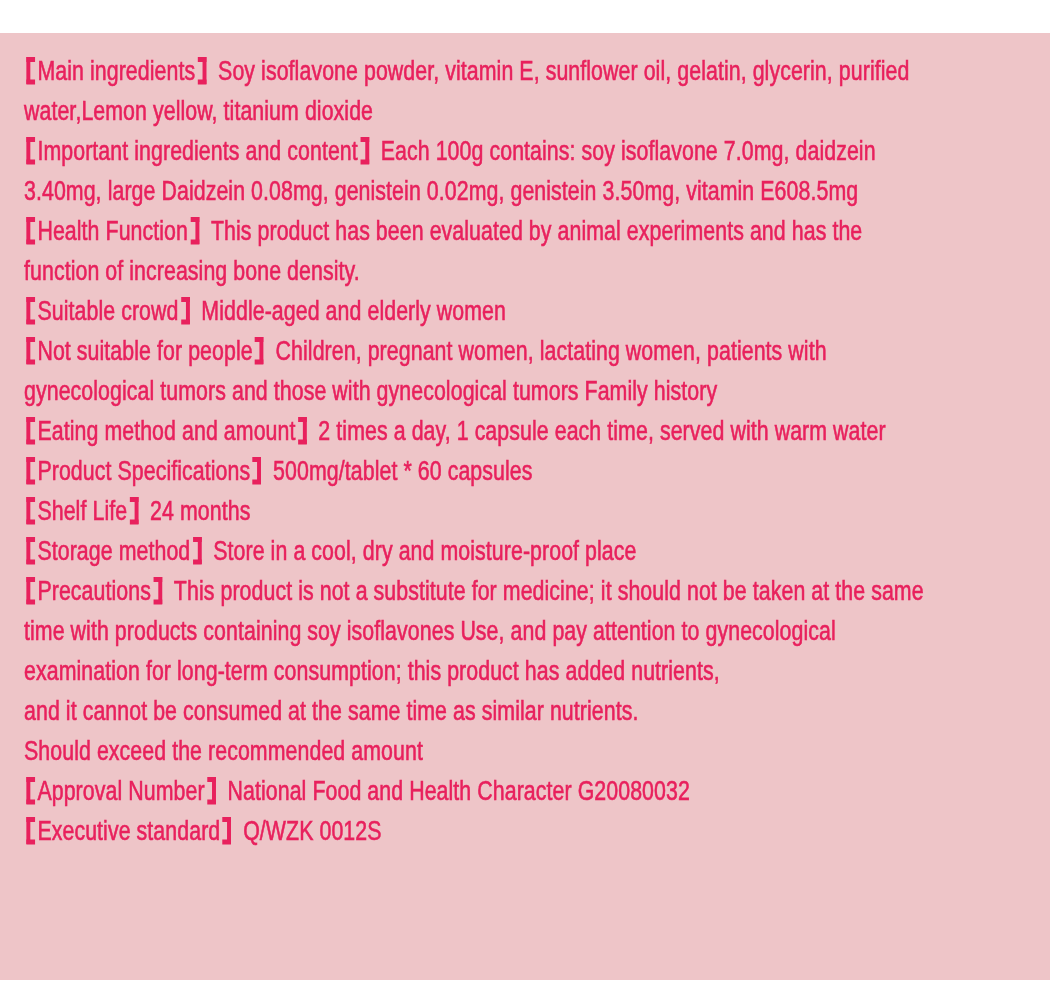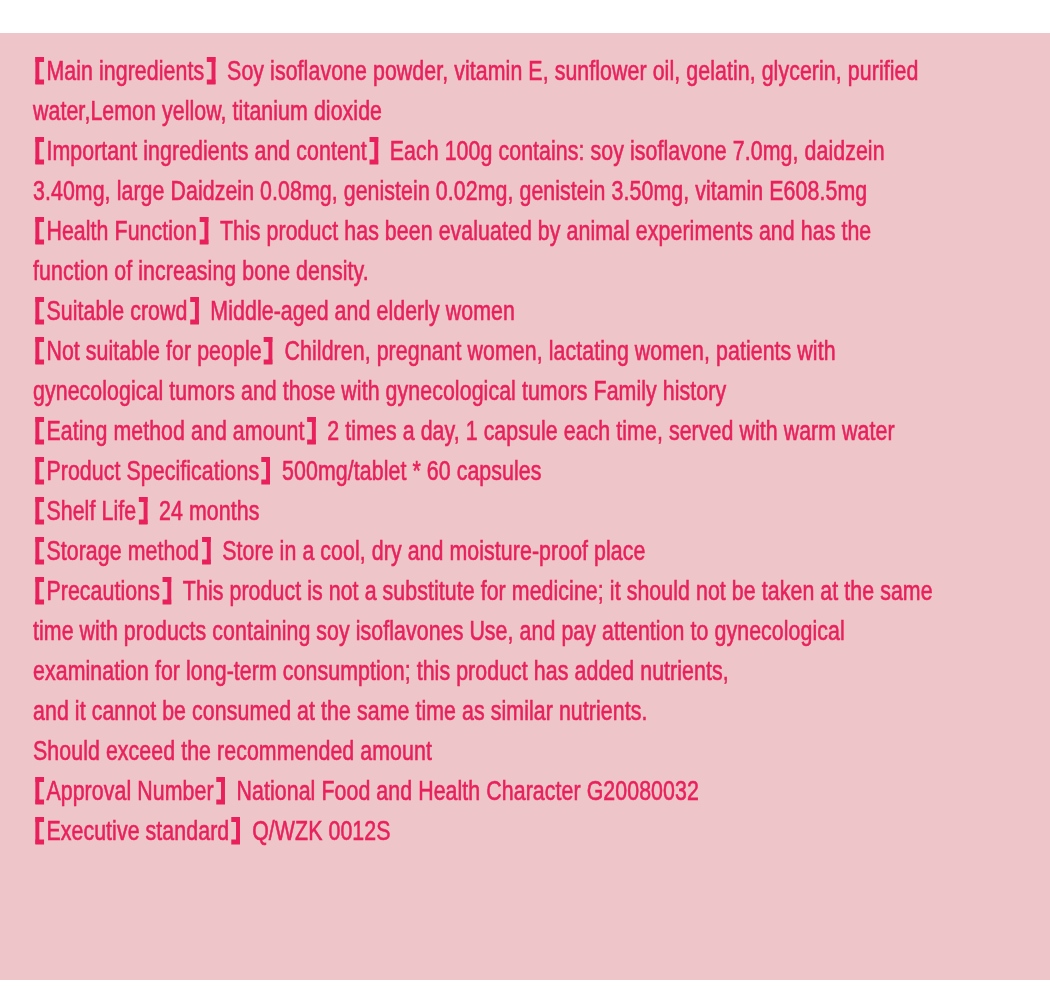--- a/index.html
+++ b/index.html
@@ -8,21 +8,21 @@
     background: #ffffff;
     overflow: hidden;
     font-family: "Liberation Sans", sans-serif;
   }
   .page { position: relative; width: 1050px; height: 1008px; background: #ffffff; }
   .panel {
     position: absolute;
     top: 33px; left: 0;
     width: 1050px; height: 947px;
     background: #eec5c8;
-    padding: 18px 14px 0 33px;
+    padding: 18px 14px 0 24px;
     color: #e8215d;
   }
   .line {
     height: 40px;
     line-height: 40px;
     white-space: nowrap;
     width: max-content;
     font-size: 27px;
     font-weight: 400;
     letter-spacing: 0.1px;

